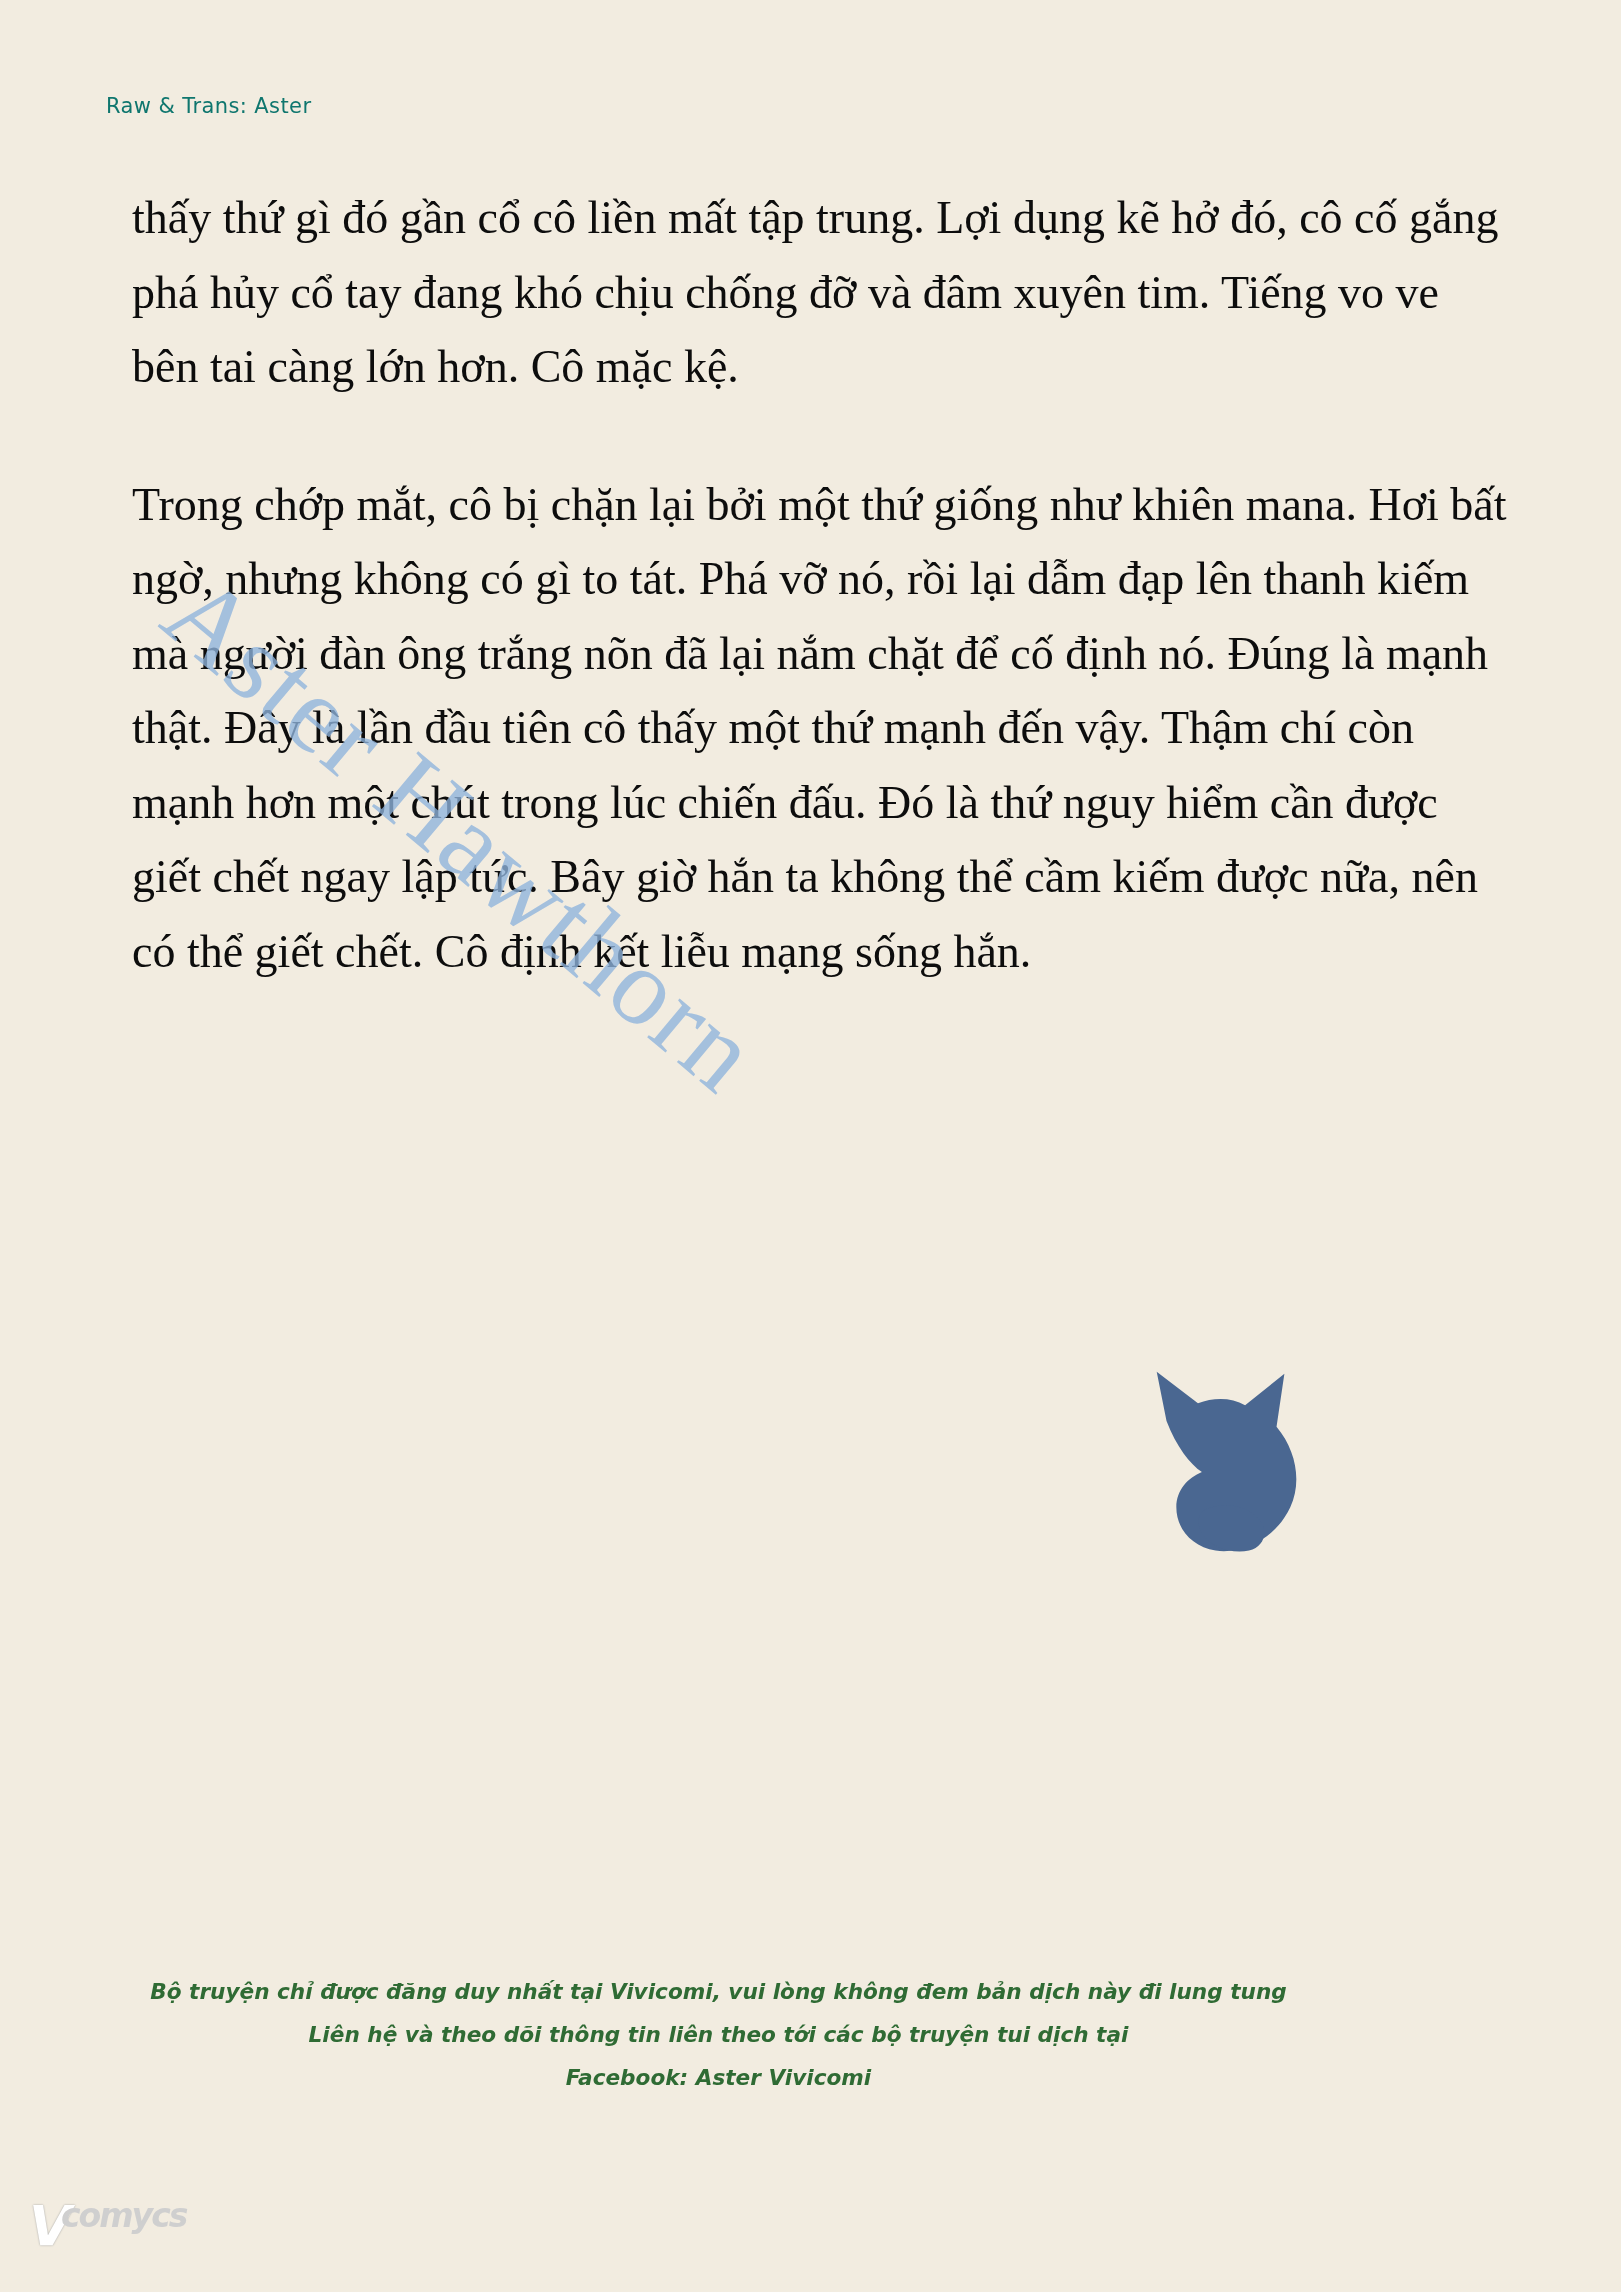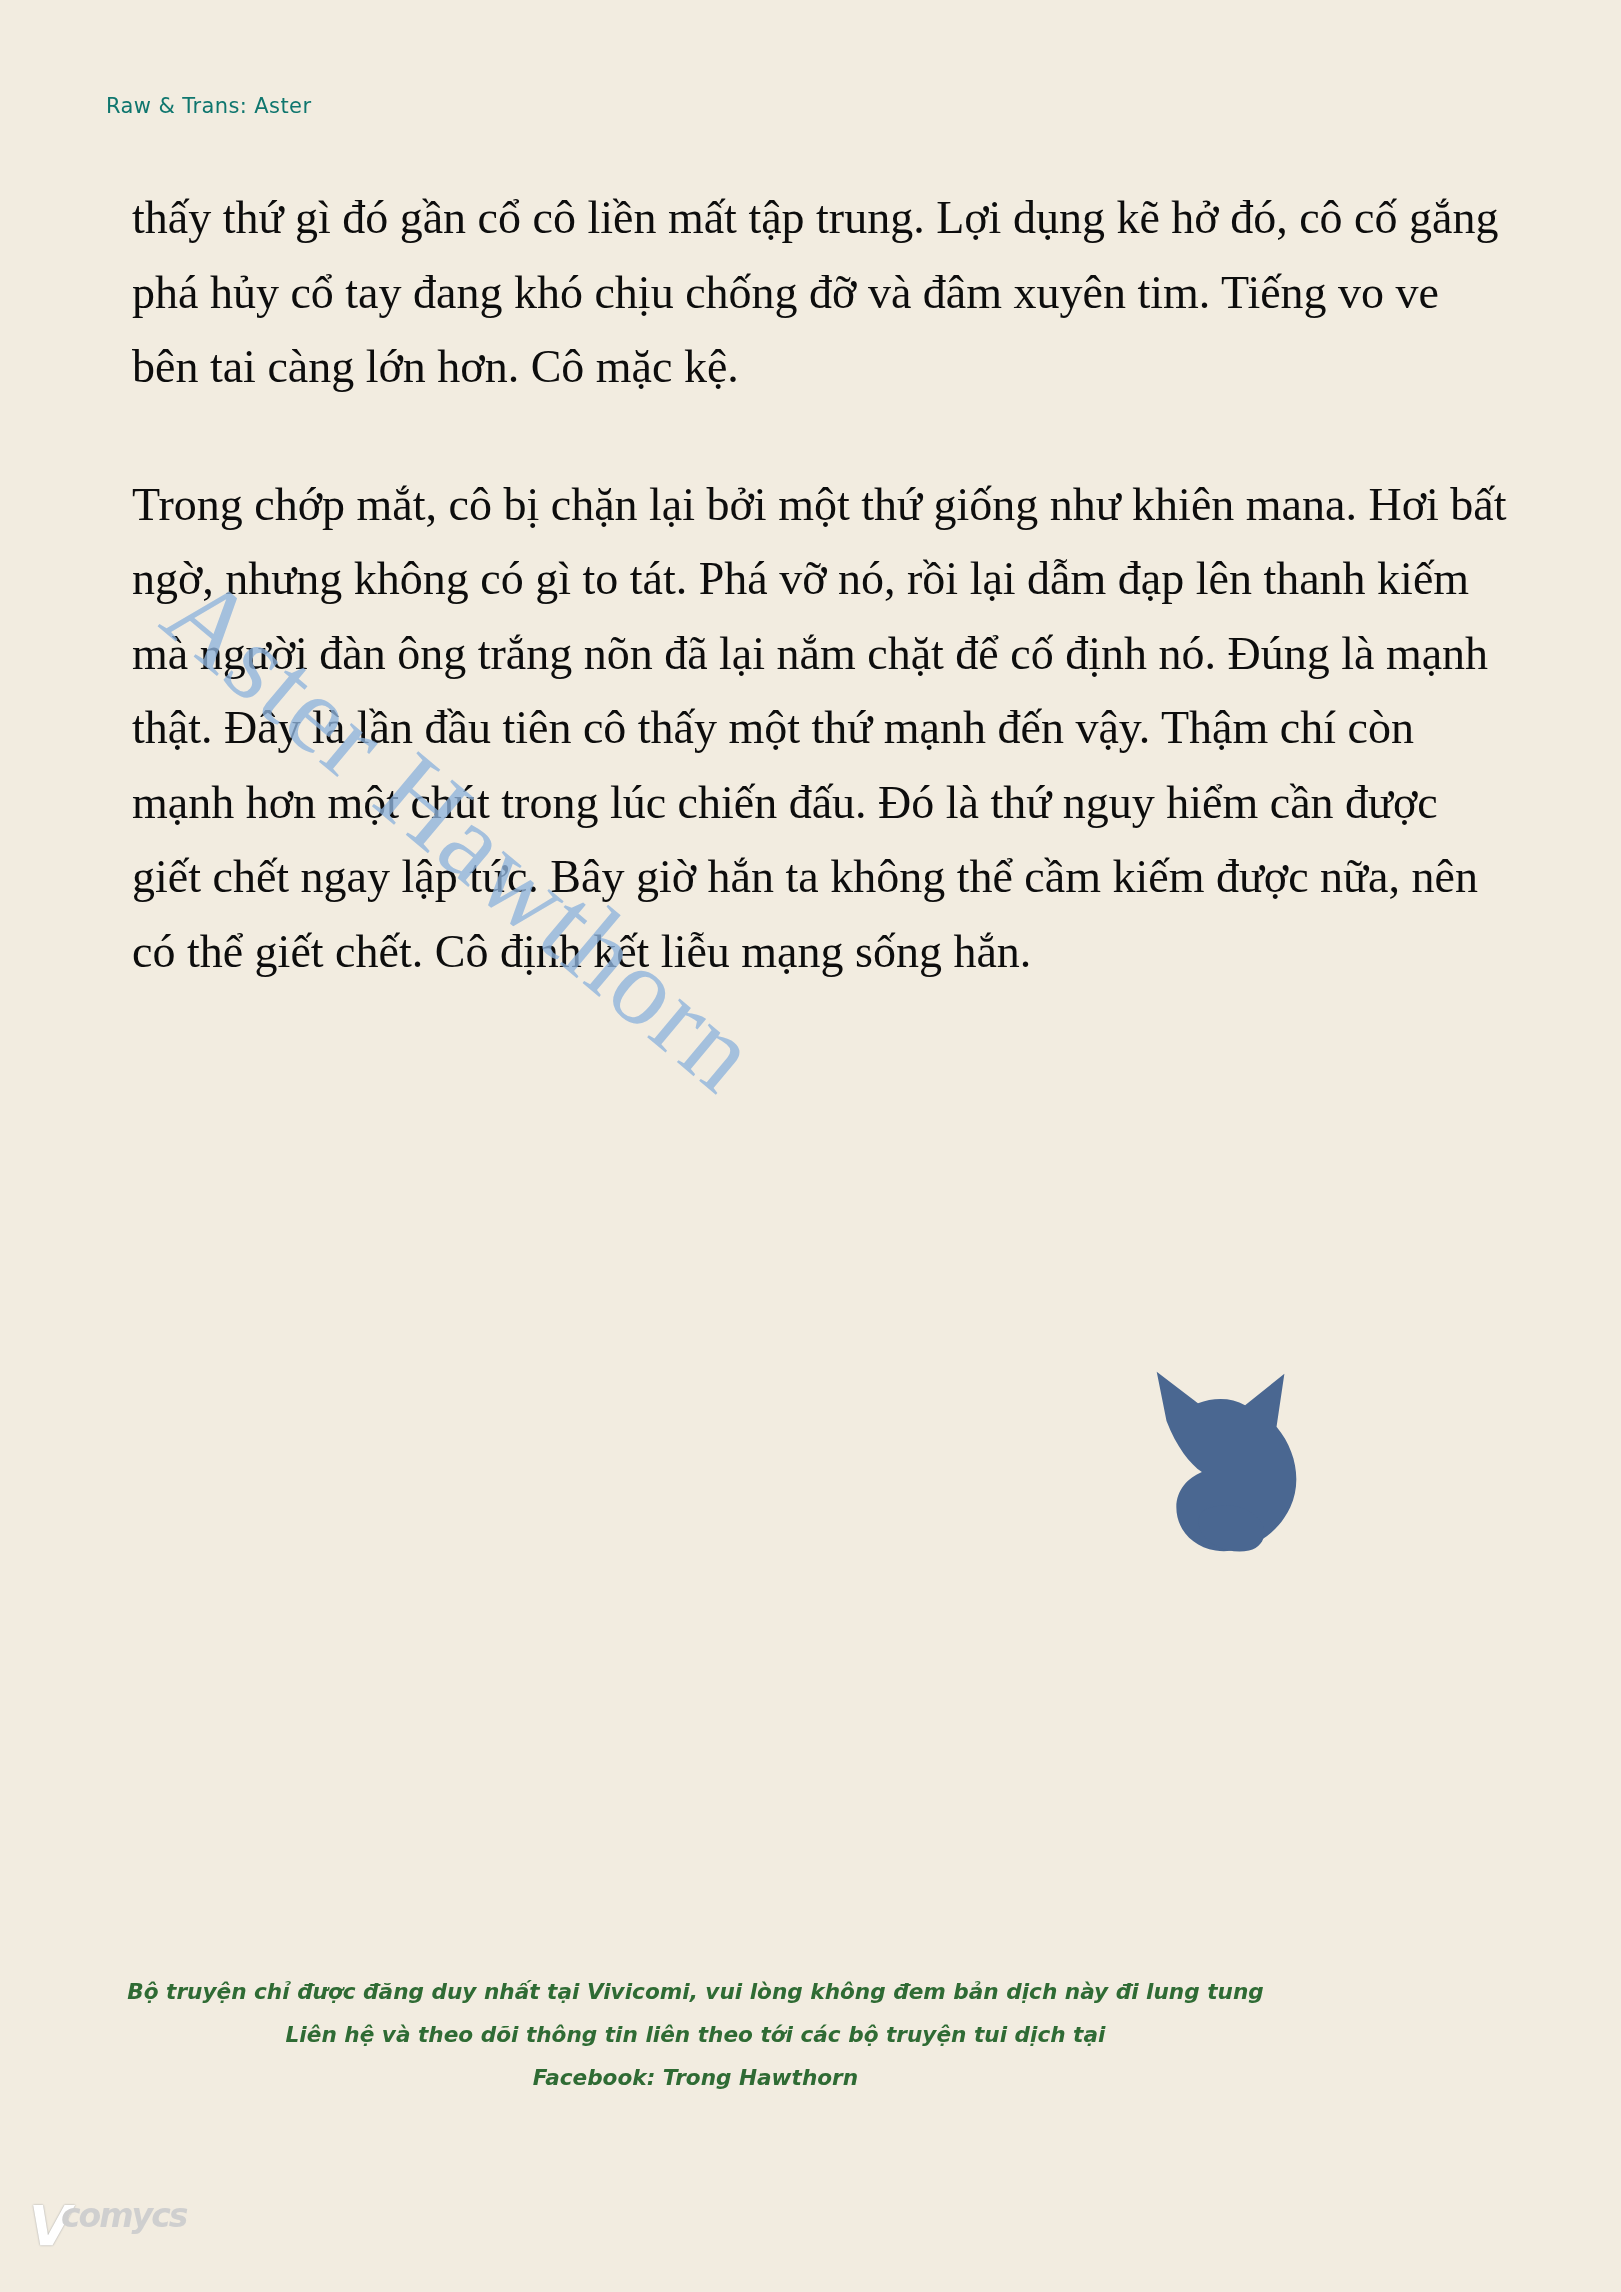--- a/index.html
+++ b/index.html
@@ -74,20 +74,21 @@
     left: 0;
     top: 1970px;
     width: 1391px;
     text-align: center;
     font-family: "DejaVu Sans", sans-serif;
     font-style: italic;
     font-weight: bold;
     font-size: 21.6px;
     color: #2f6b34;
     line-height: 2.0;
+    padding-left: 23px;
   }
   .footer-notes div {
     white-space: nowrap;
   }
   .logo-text {
     position: absolute;
     left: 61px;
     top: 2196px;
     font-family: "DejaVu Sans", sans-serif;
     font-size: 33px;
@@ -123,20 +124,20 @@
   <div class="watermark">Aster Hawthorn</div>
 
   <svg class="cat-mark" viewBox="0 0 175 225">
     <path d="M30 60 L20 10 L62 42 C78 36 96 36 110 44 L150 12 L142 66 C162 90 168 122 156 148 C142 178 110 196 80 192 C56 188 40 170 40 148 C40 130 52 118 66 112 C54 104 40 86 30 60 Z" fill="#4a6791"></path>
     <path d="M70 150 C90 142 112 146 124 160 C134 172 130 188 114 192 C96 196 74 188 66 174 C60 164 62 154 70 150 Z" fill="#4a6791"></path>
   </svg>
 
   <div class="footer-notes">
     <div>Bộ truyện chỉ được đăng duy nhất tại Vivicomi, vui lòng không đem bản dịch này đi lung tung</div>
     <div>Liên hệ và theo dõi thông tin liên theo tới các bộ truyện tui dịch tại</div>
-    <div>Facebook: Trong Hawthorn</div>
+    <div>Facebook: Aster Vivicomi</div>
   </div>
 
   <div class="logo-v">V</div>
   <div class="logo-text">comycs</div>
 
 </div>
 
 
 </body></html>

